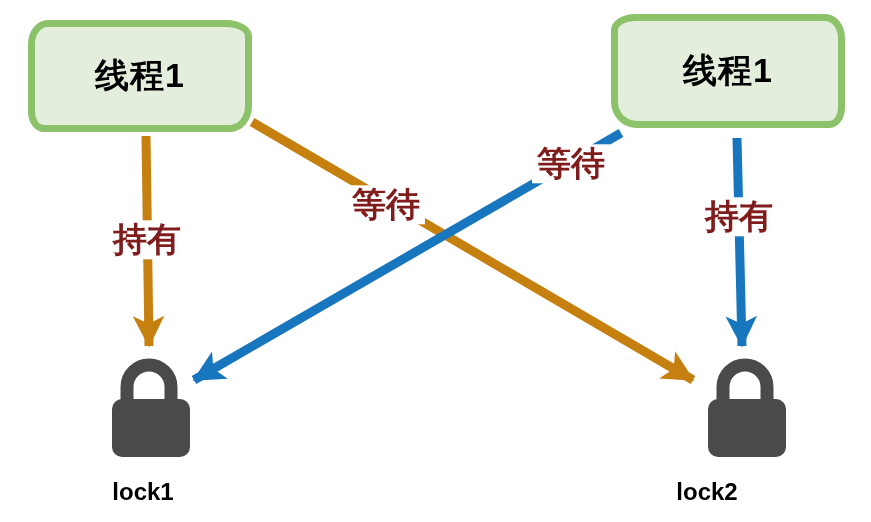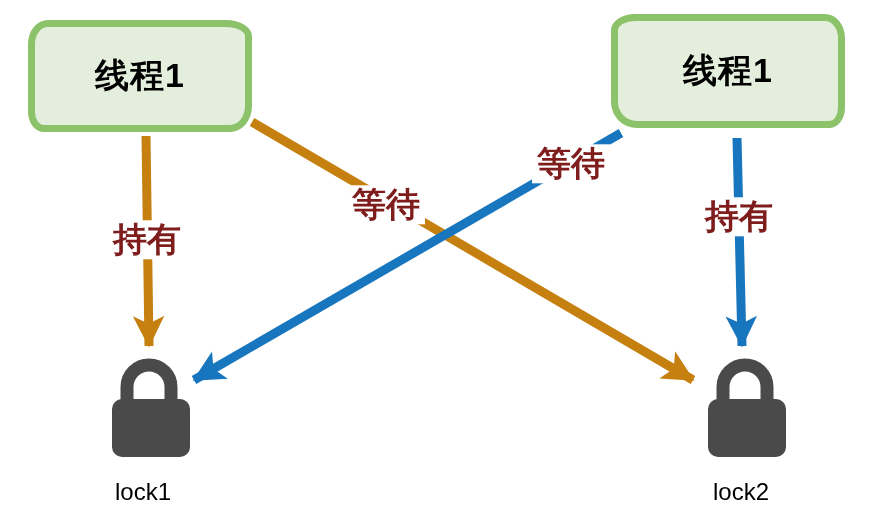--- a/index.html
+++ b/index.html
@@ -46,21 +46,21 @@
     color: #7f1d1d;
     background: #ffffff;
     padding: 1px 5px;
     white-space: nowrap;
     line-height: 1.1;
   }
   .lock-label {
     position: absolute;
     transform: translate(-50%, -50%);
     font-size: 24px;
-    font-weight: normal;
+    font-weight: bold;
     color: #000000;
     white-space: nowrap;
   }
 </style>
 </head>
 <body>
 
 <div class="canvas">
 
   <svg class="layer-svg" width="871" height="522" viewBox="0 0 871 522" xmlns="http://www.w3.org/2000/svg">
@@ -103,15 +103,15 @@
   <div class="edge-label" style="left:147px; top:240px;">持有</div>
 
   <div class="edge-label" style="left:386px; top:205px;">等待</div>
 
   <div class="edge-label" style="left:571px; top:164px;">等待</div>
 
   <div class="edge-label" style="left:739px; top:217px;">持有</div>
 
   <div class="lock-label" style="left:143px; top:492px;">lock1</div>
 
-  <div class="lock-label" style="left:741px; top:492px;">lock2</div>
+  <div class="lock-label" style="left:707px; top:492px;">lock2</div>
 
 </div>
 
 </body></html>

